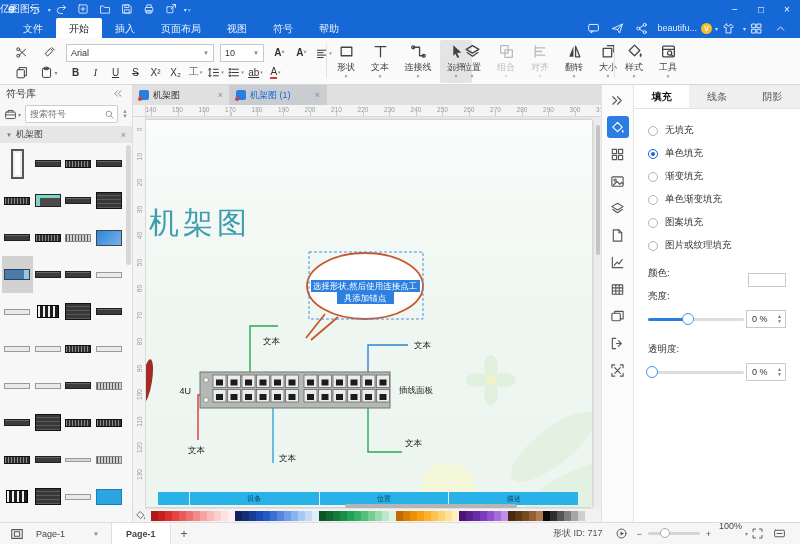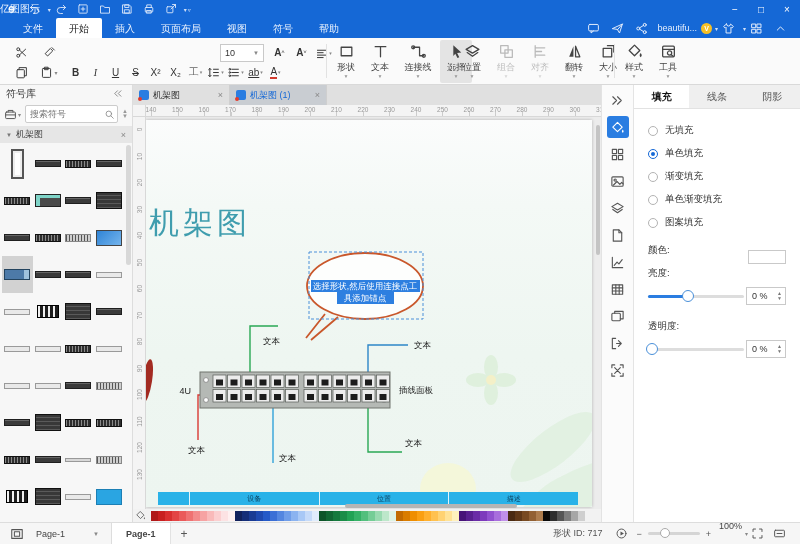--- a/index.html
+++ b/index.html
@@ -291,20 +291,24 @@
         </span>
       <span class="sbtn">
           <span data-icon="paste" style="width:13px;height:13px">
             <svg viewBox="0 0 16 16">
               <rect x="3" y="3" width="10" height="11" rx="1"></rect>
               <rect x="6" y="1.5" width="4" height="3"></rect>
             </svg>
           </span>
           <span class="tinydrop" style="color:#888">▾</span>
         </span>
+    </div>
+    <div class="fontbox" style="left:66px; top:6px; width:148px;">
+      <span>Arial</span>
+        <span class="dd">▼</span>
     </div>
     <div class="fontbox" style="left:220px; top:6px; width:44px;">
       <span>10</span>
         <span class="dd">▼</span>
     </div>
     <div class="fbtn abs" style="left:270px; top:6px;">
         <b>A</b>
         <span style="font-size:6px">˄</span>
       </div>
     <div class="fbtn abs" style="left:292px; top:6px;">
@@ -979,20 +983,24 @@
           <span class="radio-label">渐变填充</span>
         </div>
         <div class="radio-row">
           <span class="radio"></span>
           <span class="radio-label">单色渐变填充</span>
         </div>
         <div class="radio-row">
           <span class="radio"></span>
           <span class="radio-label">图案填充</span>
         </div>
+        <div class="radio-row">
+          <span class="radio"></span>
+          <span class="radio-label">图片或纹理填充</span>
+        </div>
       </div>
     <div id="color-row">
       <div class="rp-label">颜色:</div>
       <div id="color-swatch"></div>
     </div>
     <div class="rp-label">亮度:</div>
     <div class="slider-row">
       <div class="slider-track"></div>
       <div class="slider-fill" style="width:40px"></div>
       <div class="slider-thumb" style="left:34px"></div>

